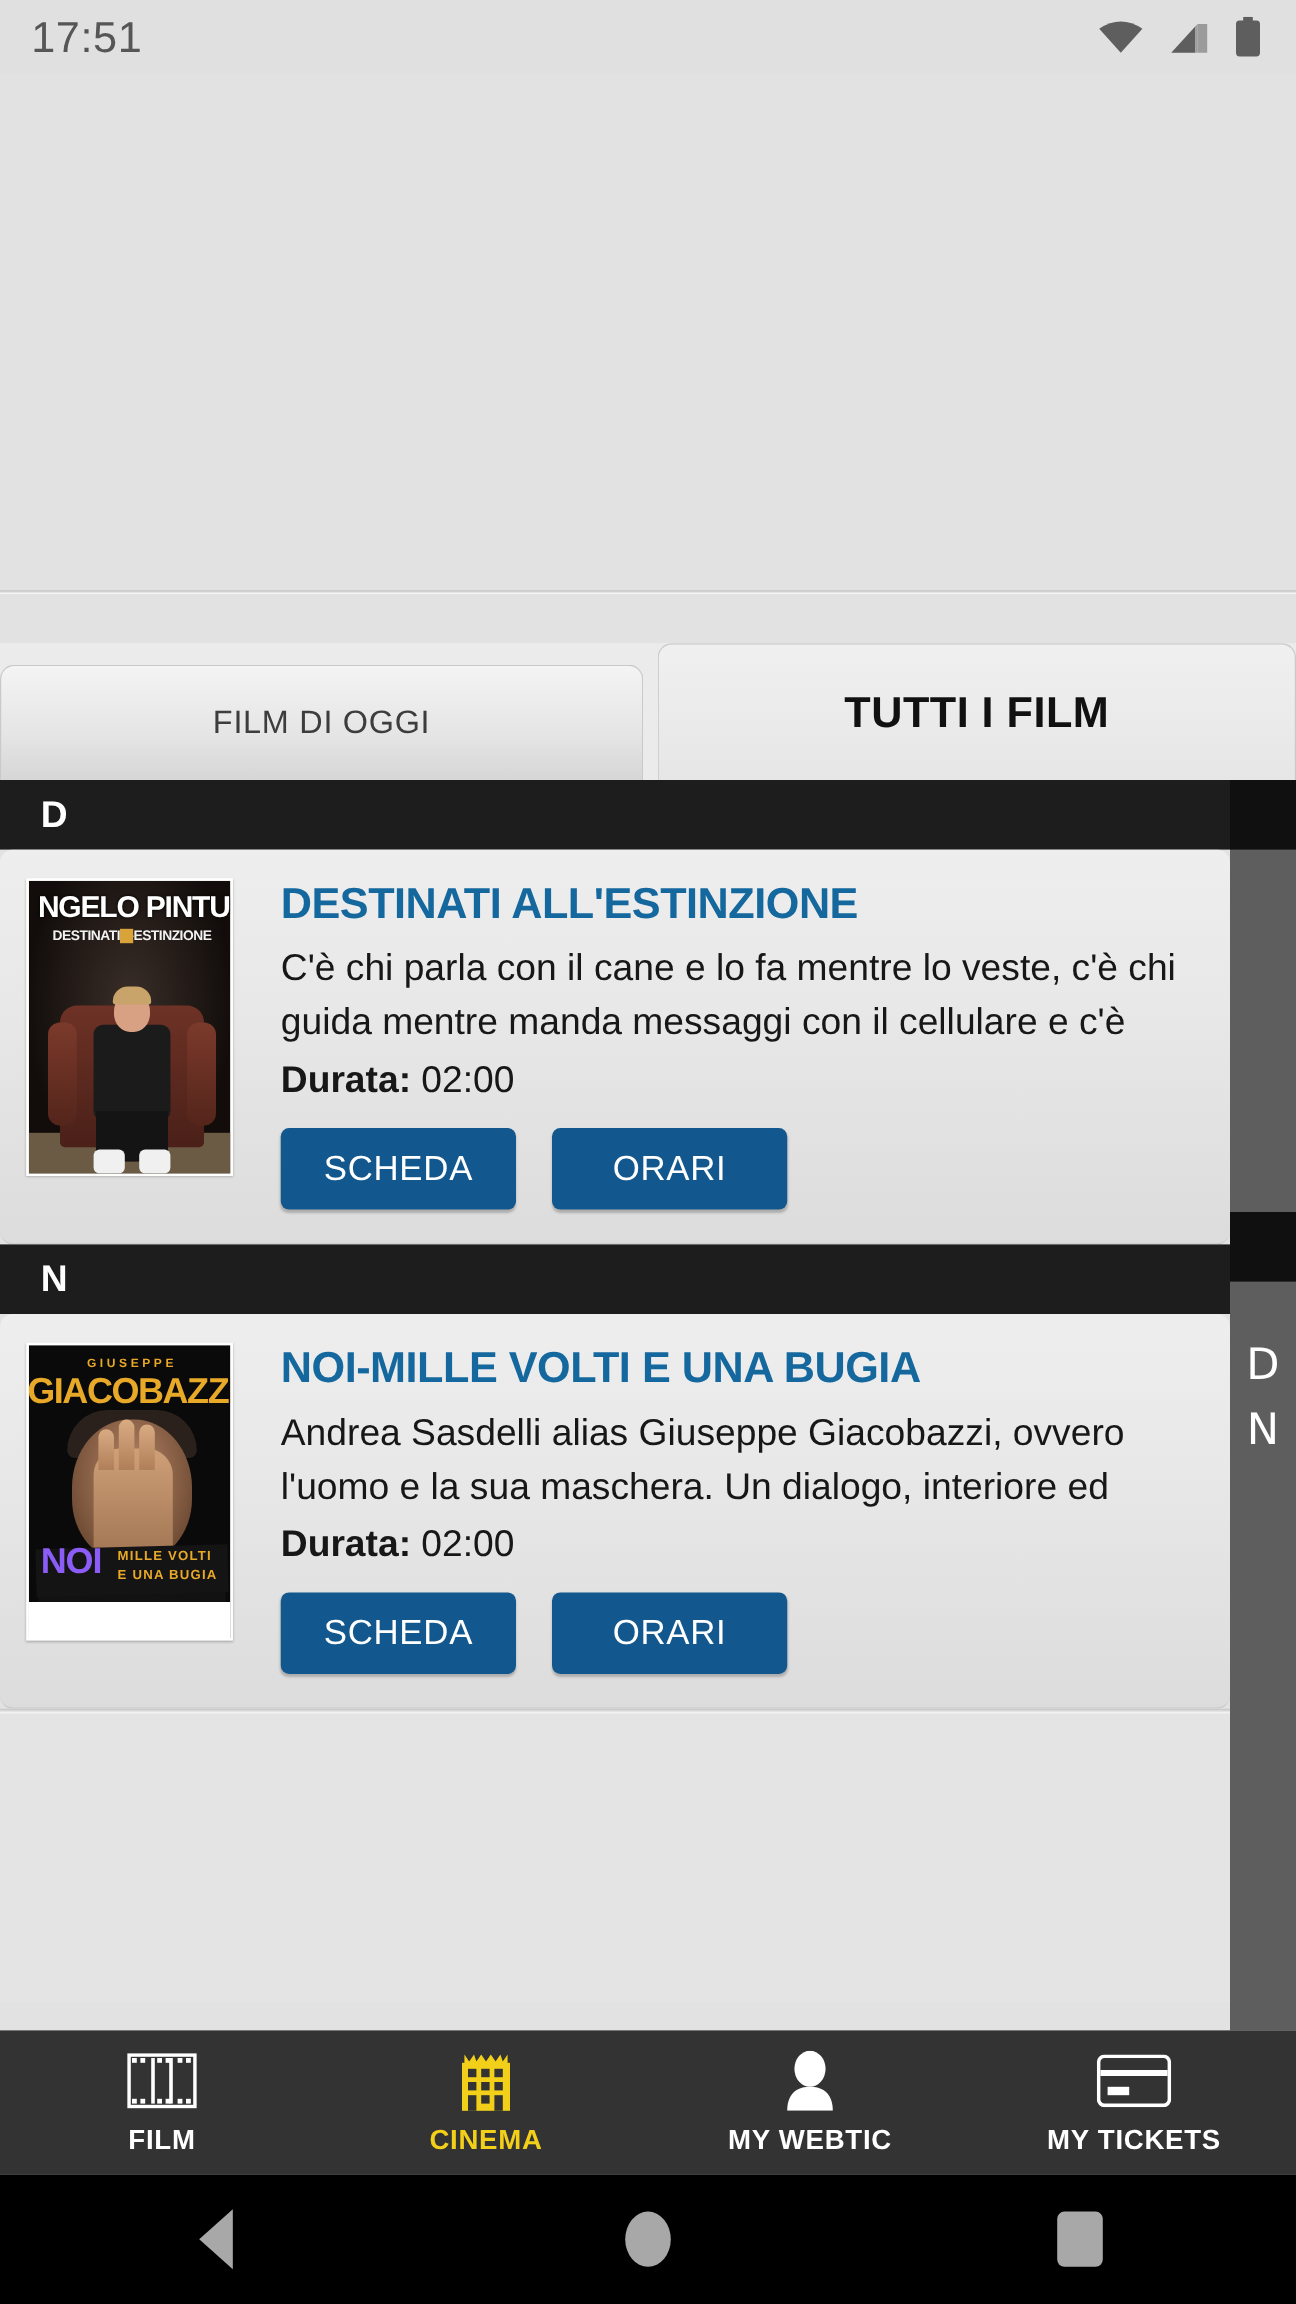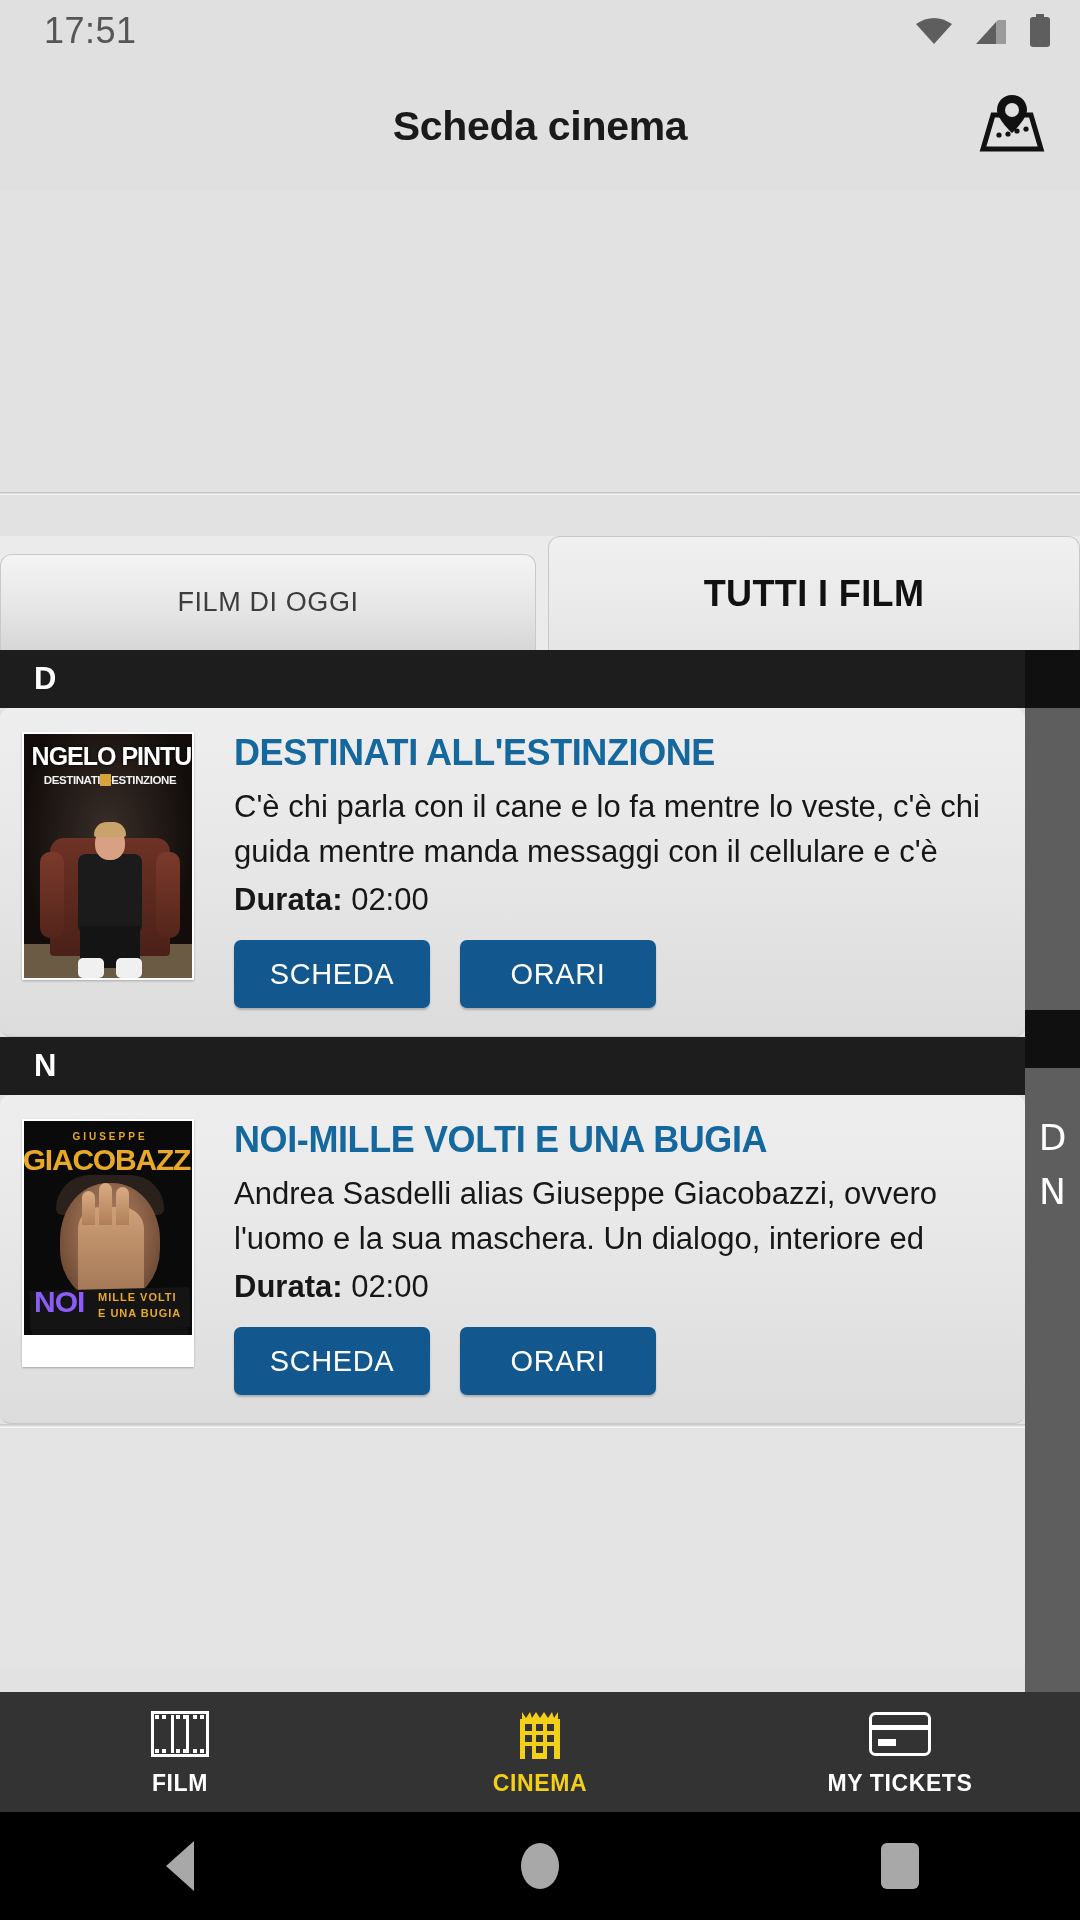--- a/index.html
+++ b/index.html
@@ -23,21 +23,21 @@
   
   .status-bar {
     position: absolute;
     top: 0; left: 0;
     width: 1080px;
     height: 62px;
     background: #e0e0e0;
     display: flex;
     align-items: center;
     justify-content: space-between;
-    padding: 0 28px 0 44px;
+    padding: 0 28px 0 26px;
   }
   .status-clock {
     font-size: 36px;
     color: #565656;
     letter-spacing: 0.5px;
   }
   .status-icons {
     display: flex;
     align-items: center;
     gap: 20px;
@@ -522,36 +522,20 @@
       </span>
       <span>
         <svg width="24" height="34" viewBox="0 0 24 34">
           <rect x="8" y="0" width="8" height="4" fill="#5e5e5e"></rect>
           <rect x="2" y="3" width="20" height="30" rx="3" fill="#5e5e5e"></rect>
         </svg>
       </span>
     </div>
   </div>
 
-  <div class="app-header">
-    <div class="app-title">Scheda cinema</div>
-    <div class="map-btn">
-      <span>
-        <svg width="66" height="62" viewBox="0 0 66 62">
-          <path d="M14 22 L52 22 L62 56 L4 56 Z" fill="none" stroke="#111" stroke-width="5"></path>
-          <circle cx="20" cy="42" r="2.6" fill="#111"></circle>
-          <circle cx="29" cy="41" r="2.6" fill="#111"></circle>
-          <circle cx="38" cy="38" r="2.6" fill="#111"></circle>
-          <circle cx="47" cy="36" r="2.6" fill="#111"></circle>
-          <path d="M33 2 C24 2 18 9 18 17 C18 26 33 40 33 40 C33 40 48 26 48 17 C48 9 42 2 33 2 Z" fill="#111"></path>
-          <circle cx="33" cy="17" r="7" fill="#e0e0e0"></circle>
-        </svg>
-      </span>
-    </div>
-  </div>
 
   <div class="info-divider"></div>
 
   <div class="tabs">
     <div class="tab tab-inactive">
       <span class="tab-label">FILM DI OGGI</span>
     </div>
     <div class="tab tab-active">
       <span class="tab-label">TUTTI I FILM</span>
     </div>
@@ -688,20 +672,29 @@
               <rect x="33" y="27" width="7" height="7"></rect>
             <rect x="11" y="38" width="7" height="13"></rect>
               <rect x="33" y="38" width="7" height="13"></rect>
             <rect x="22" y="38" width="7" height="7"></rect>
           </g>
         </svg>
       </div>
       <div class="nav-label">CINEMA</div>
     </div>
 
+    <div class="nav-item">
+      <div class="nav-icon">
+        <svg width="46" height="50" viewBox="0 0 46 50">
+          <ellipse cx="23" cy="15" rx="13" ry="15" fill="#fff"></ellipse>
+          <path d="M4 50 C4 34 14 30 23 30 C32 30 42 34 42 50 Z" fill="#fff"></path>
+        </svg>
+      </div>
+      <div class="nav-label">MY WEBTIC</div>
+    </div>
 
     <div class="nav-item">
       <div class="nav-icon">
         <svg width="62" height="44" viewBox="0 0 62 44">
           <rect x="1.5" y="1.5" width="59" height="41" rx="5" fill="none" stroke="#fff" stroke-width="3"></rect>
           <rect x="3" y="13" width="56" height="5" fill="#fff"></rect>
           <rect x="9" y="27" width="18" height="7" fill="#fff"></rect>
         </svg>
       </div>
       <div class="nav-label">MY TICKETS</div>

